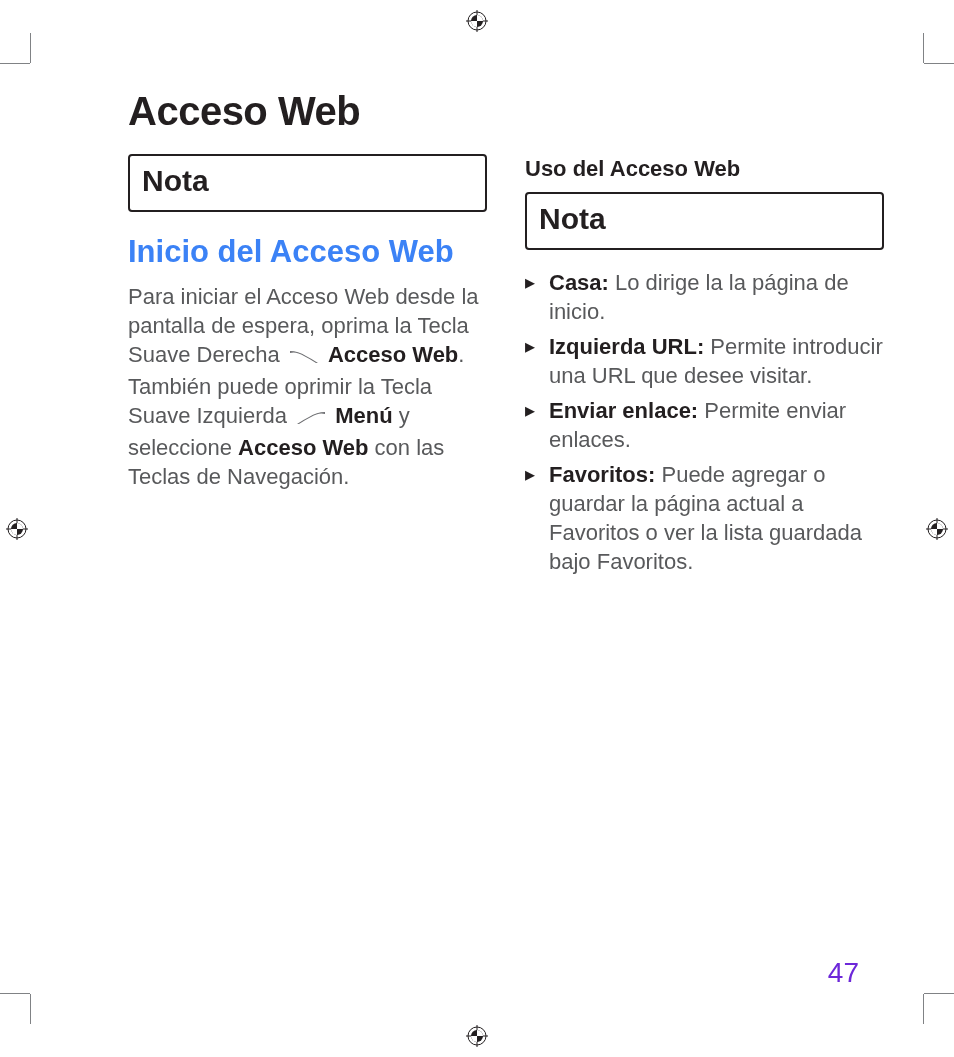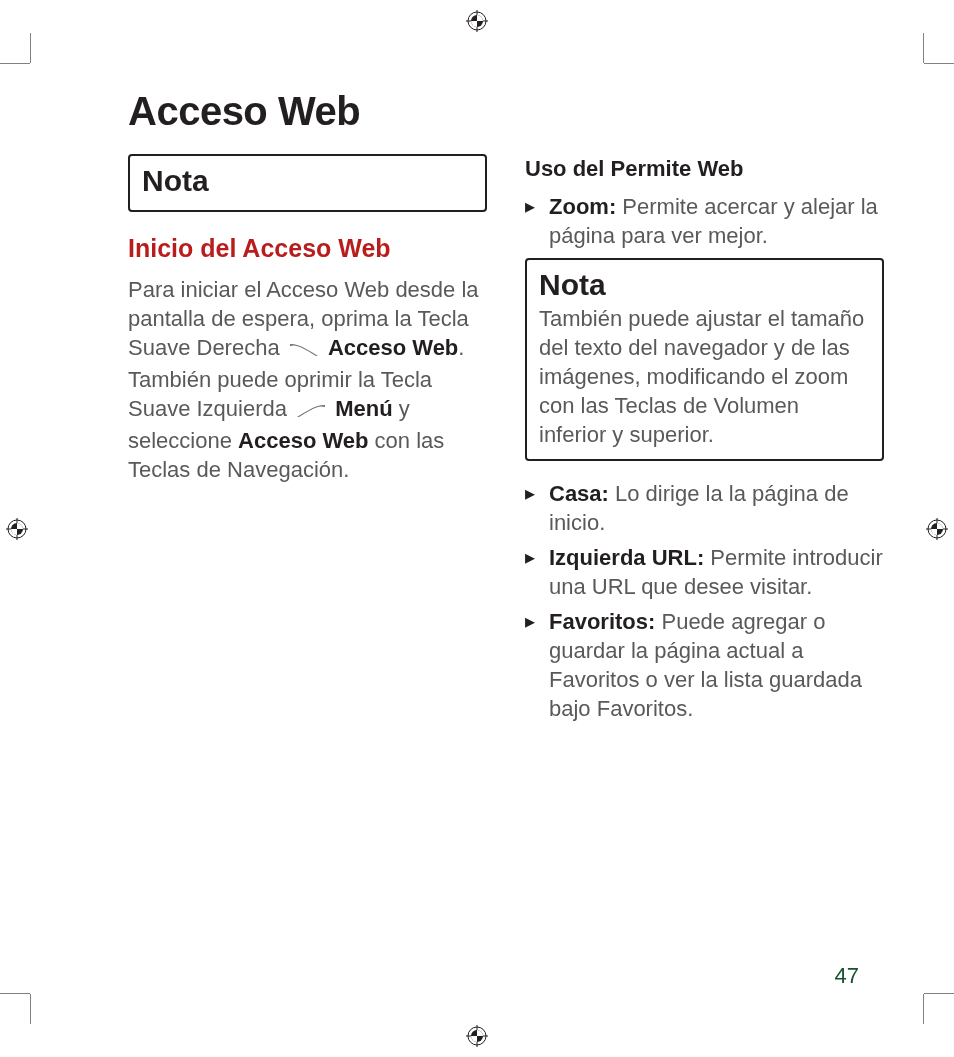--- a/index.html
+++ b/index.html
@@ -52,23 +52,23 @@
   .col{flex:1;min-width:0}
   p{
     font-size:22px;
     line-height:29px;
     margin:0 0 14px 0;
     font-weight:300;
     font-stretch:condensed;
   }
   .b{font-weight:700;color:#231f20}
   h2{
-    font-size:25px;
+    font-size:31px;
     font-weight:700;
-    color:#b91c1c;
+    color:#3b82f6;
     margin:22px 0 12px 0;
     font-stretch:condensed;
   }
   h3{
     font-size:22px;
     font-weight:700;
     color:#231f20;
     margin:10px 0 10px 0;
     font-stretch:condensed;
   }
@@ -112,21 +112,21 @@
   .endkey::after{
     content:"PWR\A END";
     white-space:pre;
     position:absolute;inset:0;
     color:#fff;font-size:5px;line-height:6px;text-align:center;
     font-family:Arial,sans-serif;padding-top:3px;letter-spacing:0.3px;
   }
   .pgnum{
     position:absolute;
     right:25px;bottom:-12px;
-    font-size:22px;color:#14532d;font-weight:300;
+    font-size:28px;color:#6d28d9;font-weight:300;
     font-stretch:condensed;
   }
 </style>
 </head>
 <body>
 
 <div class="reg top">
   <svg viewBox="0 0 22 22">
       <circle cx="11" cy="11" r="6" fill="#231f20"></circle>
       <circle cx="11" cy="11" r="9" fill="none" stroke="#231f20" stroke-width="1"></circle>
@@ -196,34 +196,31 @@
         <span class="b">Acceso Web</span><span>. También puede oprimir la Tecla Suave Izquierda </span>
         <span class="softkey"><svg width="32" height="16" viewBox="0 0 32 16">
               <path d="M30 2 Q22 2 14 7 Q8 10 2 14 L4 14 Q10 10 16 7 Q24 2 30 4 Z" fill="#6d6e71"></path>
             </svg></span>
         <span class="b">Menú</span><span> y seleccione </span><span class="b">Acceso Web</span><span> con las Teclas de Navegación.</span>
       </p>
     </div>
 
     <div class="col">
 
-      <h3>Uso del Permite Web</h3>
-
-
-      <ul class="tri">
-        <li><span class="b">Zoom:</span><span> Permite acercar y alejar la página para ver mejor.</span></li>
-      </ul>
+      <h3>Uso del Acceso Web</h3>
+
+
 
       <div class="note">
         <span class="nt">Nota</span>
-        <p>También puede ajustar el tamaño del texto del navegador y de las imágenes, modificando el zoom con las Teclas de Volumen inferior y superior.</p>
       </div>
 
       <ul class="tri">
         <li><span class="b">Casa:</span><span> Lo dirige la la página de inicio.</span></li>
         <li><span class="b">Izquierda URL:</span><span> Permite introducir una URL que desee visitar.</span></li>
+        <li><span class="b">Enviar enlace:</span><span> Permite enviar enlaces.</span></li>
         <li><span class="b">Favoritos:</span><span> Puede agregar o guardar la página actual a Favoritos o ver la lista guardada bajo Favoritos.</span></li>
       </ul>
     </div>
   </div>
 
   <div class="pgnum">47</div>
 </div>
 
 </body></html>

